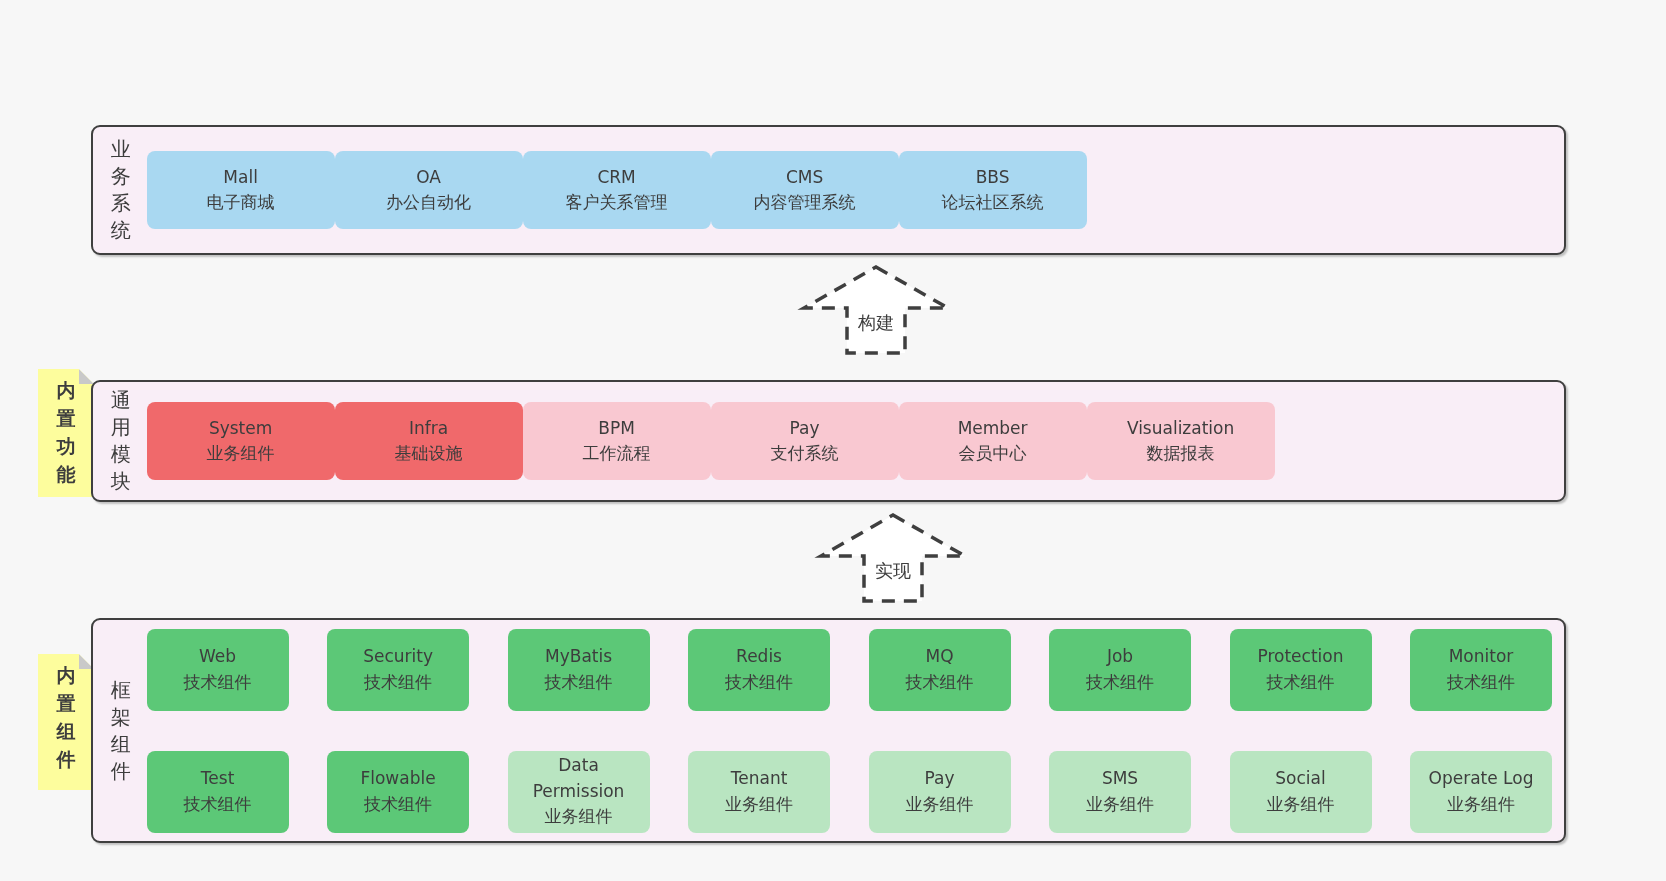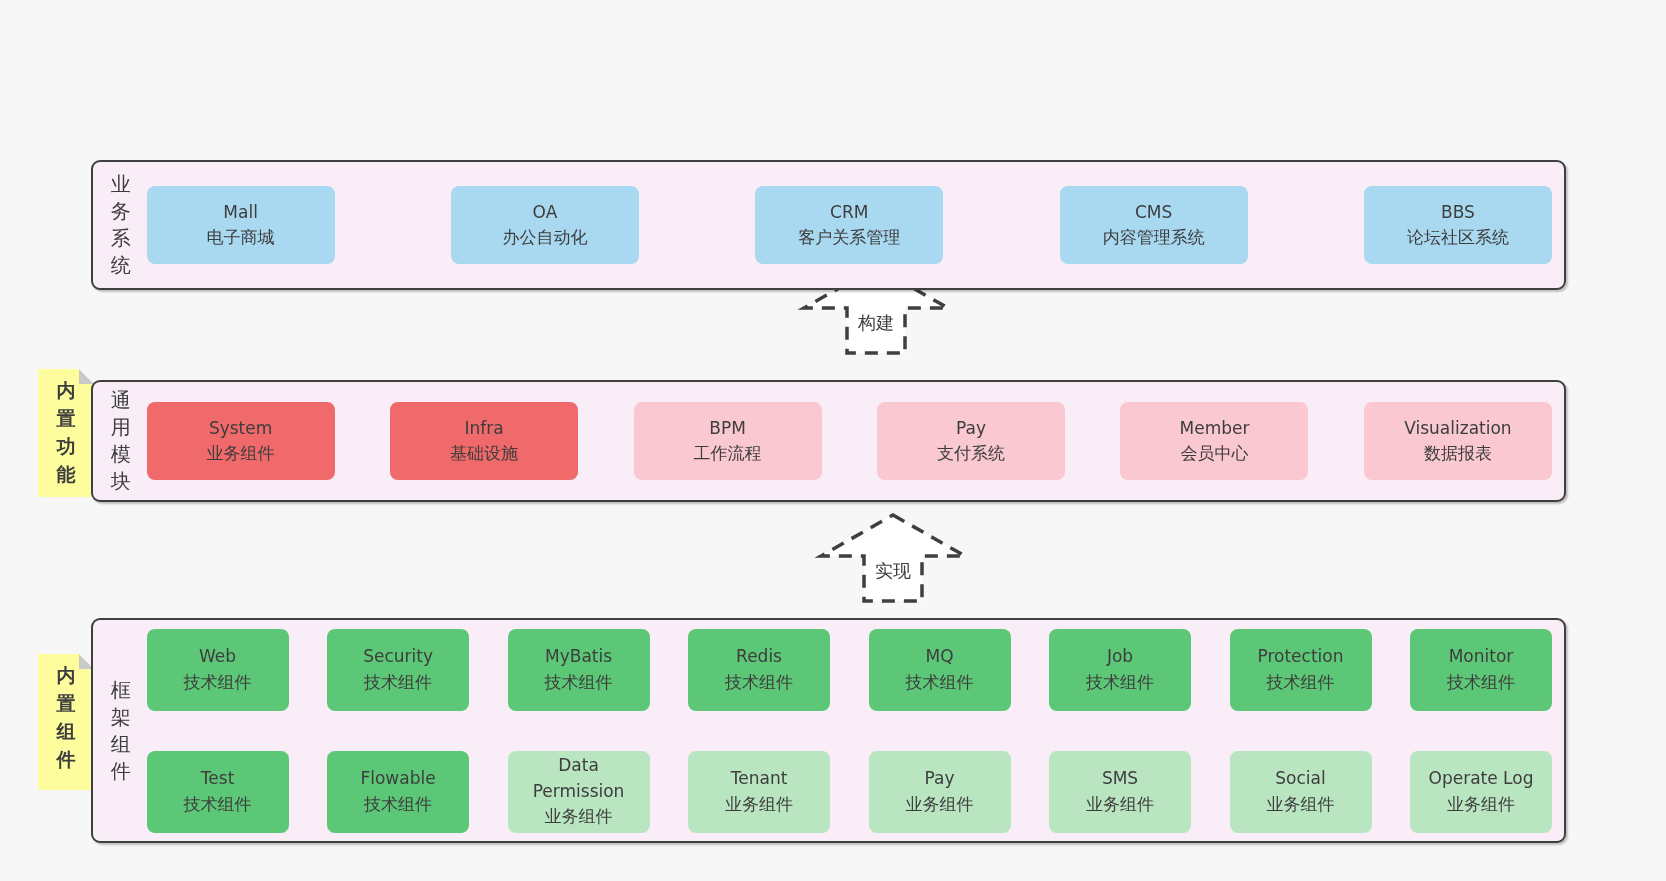--- a/index.html
+++ b/index.html
@@ -22,31 +22,31 @@
   .layer{
     position:absolute; left:91px; width:1475px;
     background:var(--container-bg);
     border:2px solid var(--container-border);
     border-radius:9px;
     box-shadow:2px 2px 2px rgba(0,0,0,0.22);
     display:flex; align-items:center;
     padding:0 12px 0 16px;
     z-index:2;
   }
-  .layer-1{top:125px;height:130px;margin-top:35px;}
+  .layer-1{top:125px;height:130px;}
   .layer-2{top:380px;height:122px;}
   .layer-3{top:618px;height:225px;}
 
   .vtext{
     width:1.18em; word-break:break-all; text-align:center;
     line-height:1.35; font-size:20px; color:var(--text);
   }
   .layer-label{flex:0 0 auto; margin-right:14px;}
 
-  .boxes{flex:1; display:flex; justify-content:space-between; align-items:center;}
+  .boxes{flex:1; display:flex; align-items:center;}
   .rows{flex:1; display:flex; flex-direction:column; gap:40px;}
   .row{display:flex; justify-content:space-between;}
 
   .box{
     border-radius:8px;
     display:flex; flex-direction:column; justify-content:center; align-items:center;
     text-align:center; font-size:17px; line-height:1.5; color:var(--text);
     padding:0 12px;
   }
   .layer-1 .box,.layer-2 .box{width:188px;height:78px;}

